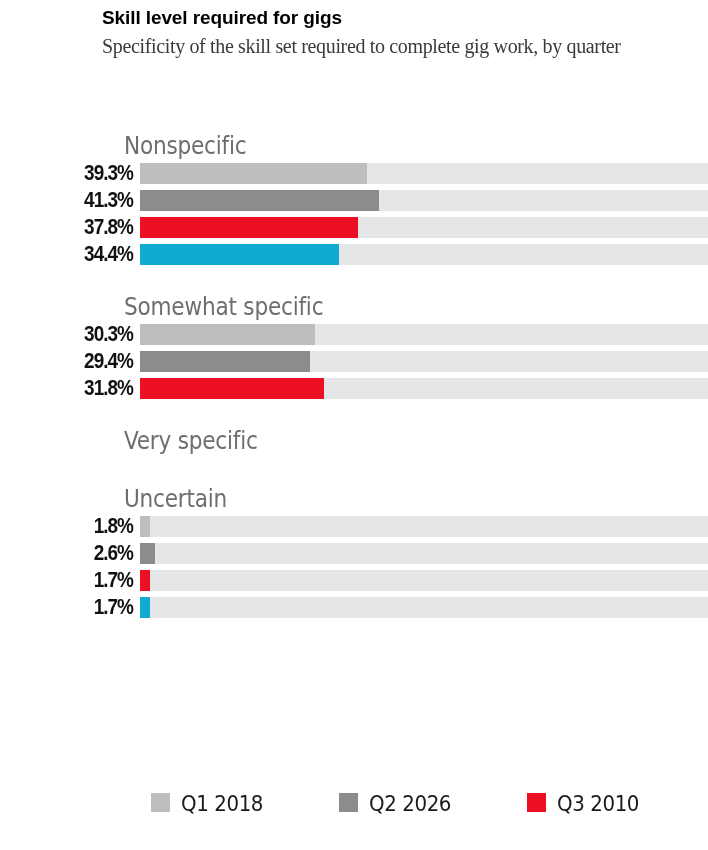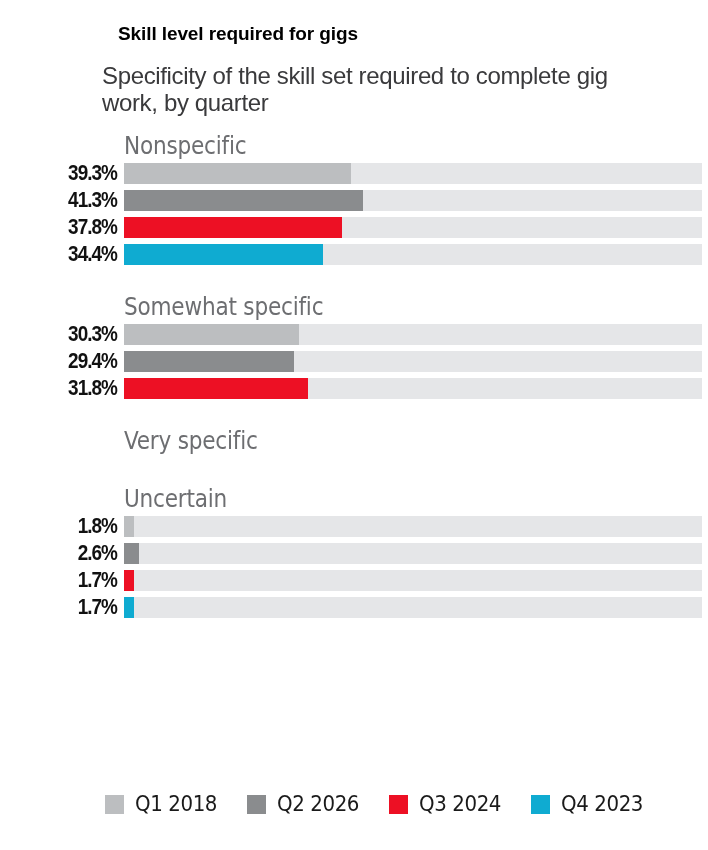--- a/index.html
+++ b/index.html
@@ -29,25 +29,25 @@
     top: 6px;
     width: 580px;
   }
   .chart-title {
     font-family: "Liberation Sans", sans-serif;
     font-size: 19px;
     font-weight: bold;
     color: #000000;
     letter-spacing: -0.1px;
     line-height: 24px;
-    margin: 16px;
+    margin: 0;
   }
   .chart-subtitle {
-    font-family: Liberation Sans, sans-serif;
-    font-size: 24px;
+    font-family: Liberation Serif, serif;
+    font-size: 20px;
     font-weight: 400;
     color: #3a3a3c;
     line-height: 27px;
     margin: 3px 0 0 0;
     width: 545px;
     letter-spacing: -0.35px;
   }
 
   
   .groups {
@@ -67,20 +67,21 @@
     font-family: "DejaVu Sans Condensed", "DejaVu Sans", sans-serif;
     font-size: 24px;
     font-weight: 400;
     color: #6d6e71;
     line-height: 31px;
     letter-spacing: -0.2px;
     white-space: nowrap;
   }
   .rows {
     margin-top: 1px;
+    margin-left: 16px;
   }
   .row {
     position: relative;
     height: 21px;
     margin-bottom: 6px;
   }
   .row-label {
     position: absolute;
     left: 0;
     top: -2px;
@@ -120,22 +121,22 @@
     display: flex;
     flex-direction: row;
     align-items: center;
     justify-content: flex-start;
     padding-left: 105px;
     box-sizing: border-box;
   }
   .legend-item {
     display: flex;
     flex-direction: row;
-    align-items: center;
     margin-right: 30px;
+    margin-left: 46px;
   }
   .legend-swatch {
     width: 19px;
     height: 19px;
     flex: 0 0 auto;
   }
   .legend-label {
     margin-left: 11px;
     font-family: "DejaVu Sans Condensed", "DejaVu Sans", sans-serif;
     font-size: 22px;
@@ -247,21 +248,21 @@
       <div class="legend-item">
         <span class="legend-swatch" style="background: rgb(188, 190, 192);"></span>
         <span class="legend-label">Q1 2018</span>
       </div>
       <div class="legend-item">
         <span class="legend-swatch" style="background: rgb(138, 140, 142);"></span>
         <span class="legend-label">Q2 2026</span>
       </div>
       <div class="legend-item">
         <span class="legend-swatch" style="background: rgb(237, 16, 36);"></span>
-        <span class="legend-label">Q3 2024</span>
+        <span class="legend-label">Q3 2010</span>
       </div>
       <div class="legend-item">
         <span class="legend-swatch" style="background: rgb(15, 171, 209);"></span>
         <span class="legend-label">Q4 2023</span>
       </div>
     </div>
 
 </div>
 
 </body></html>

